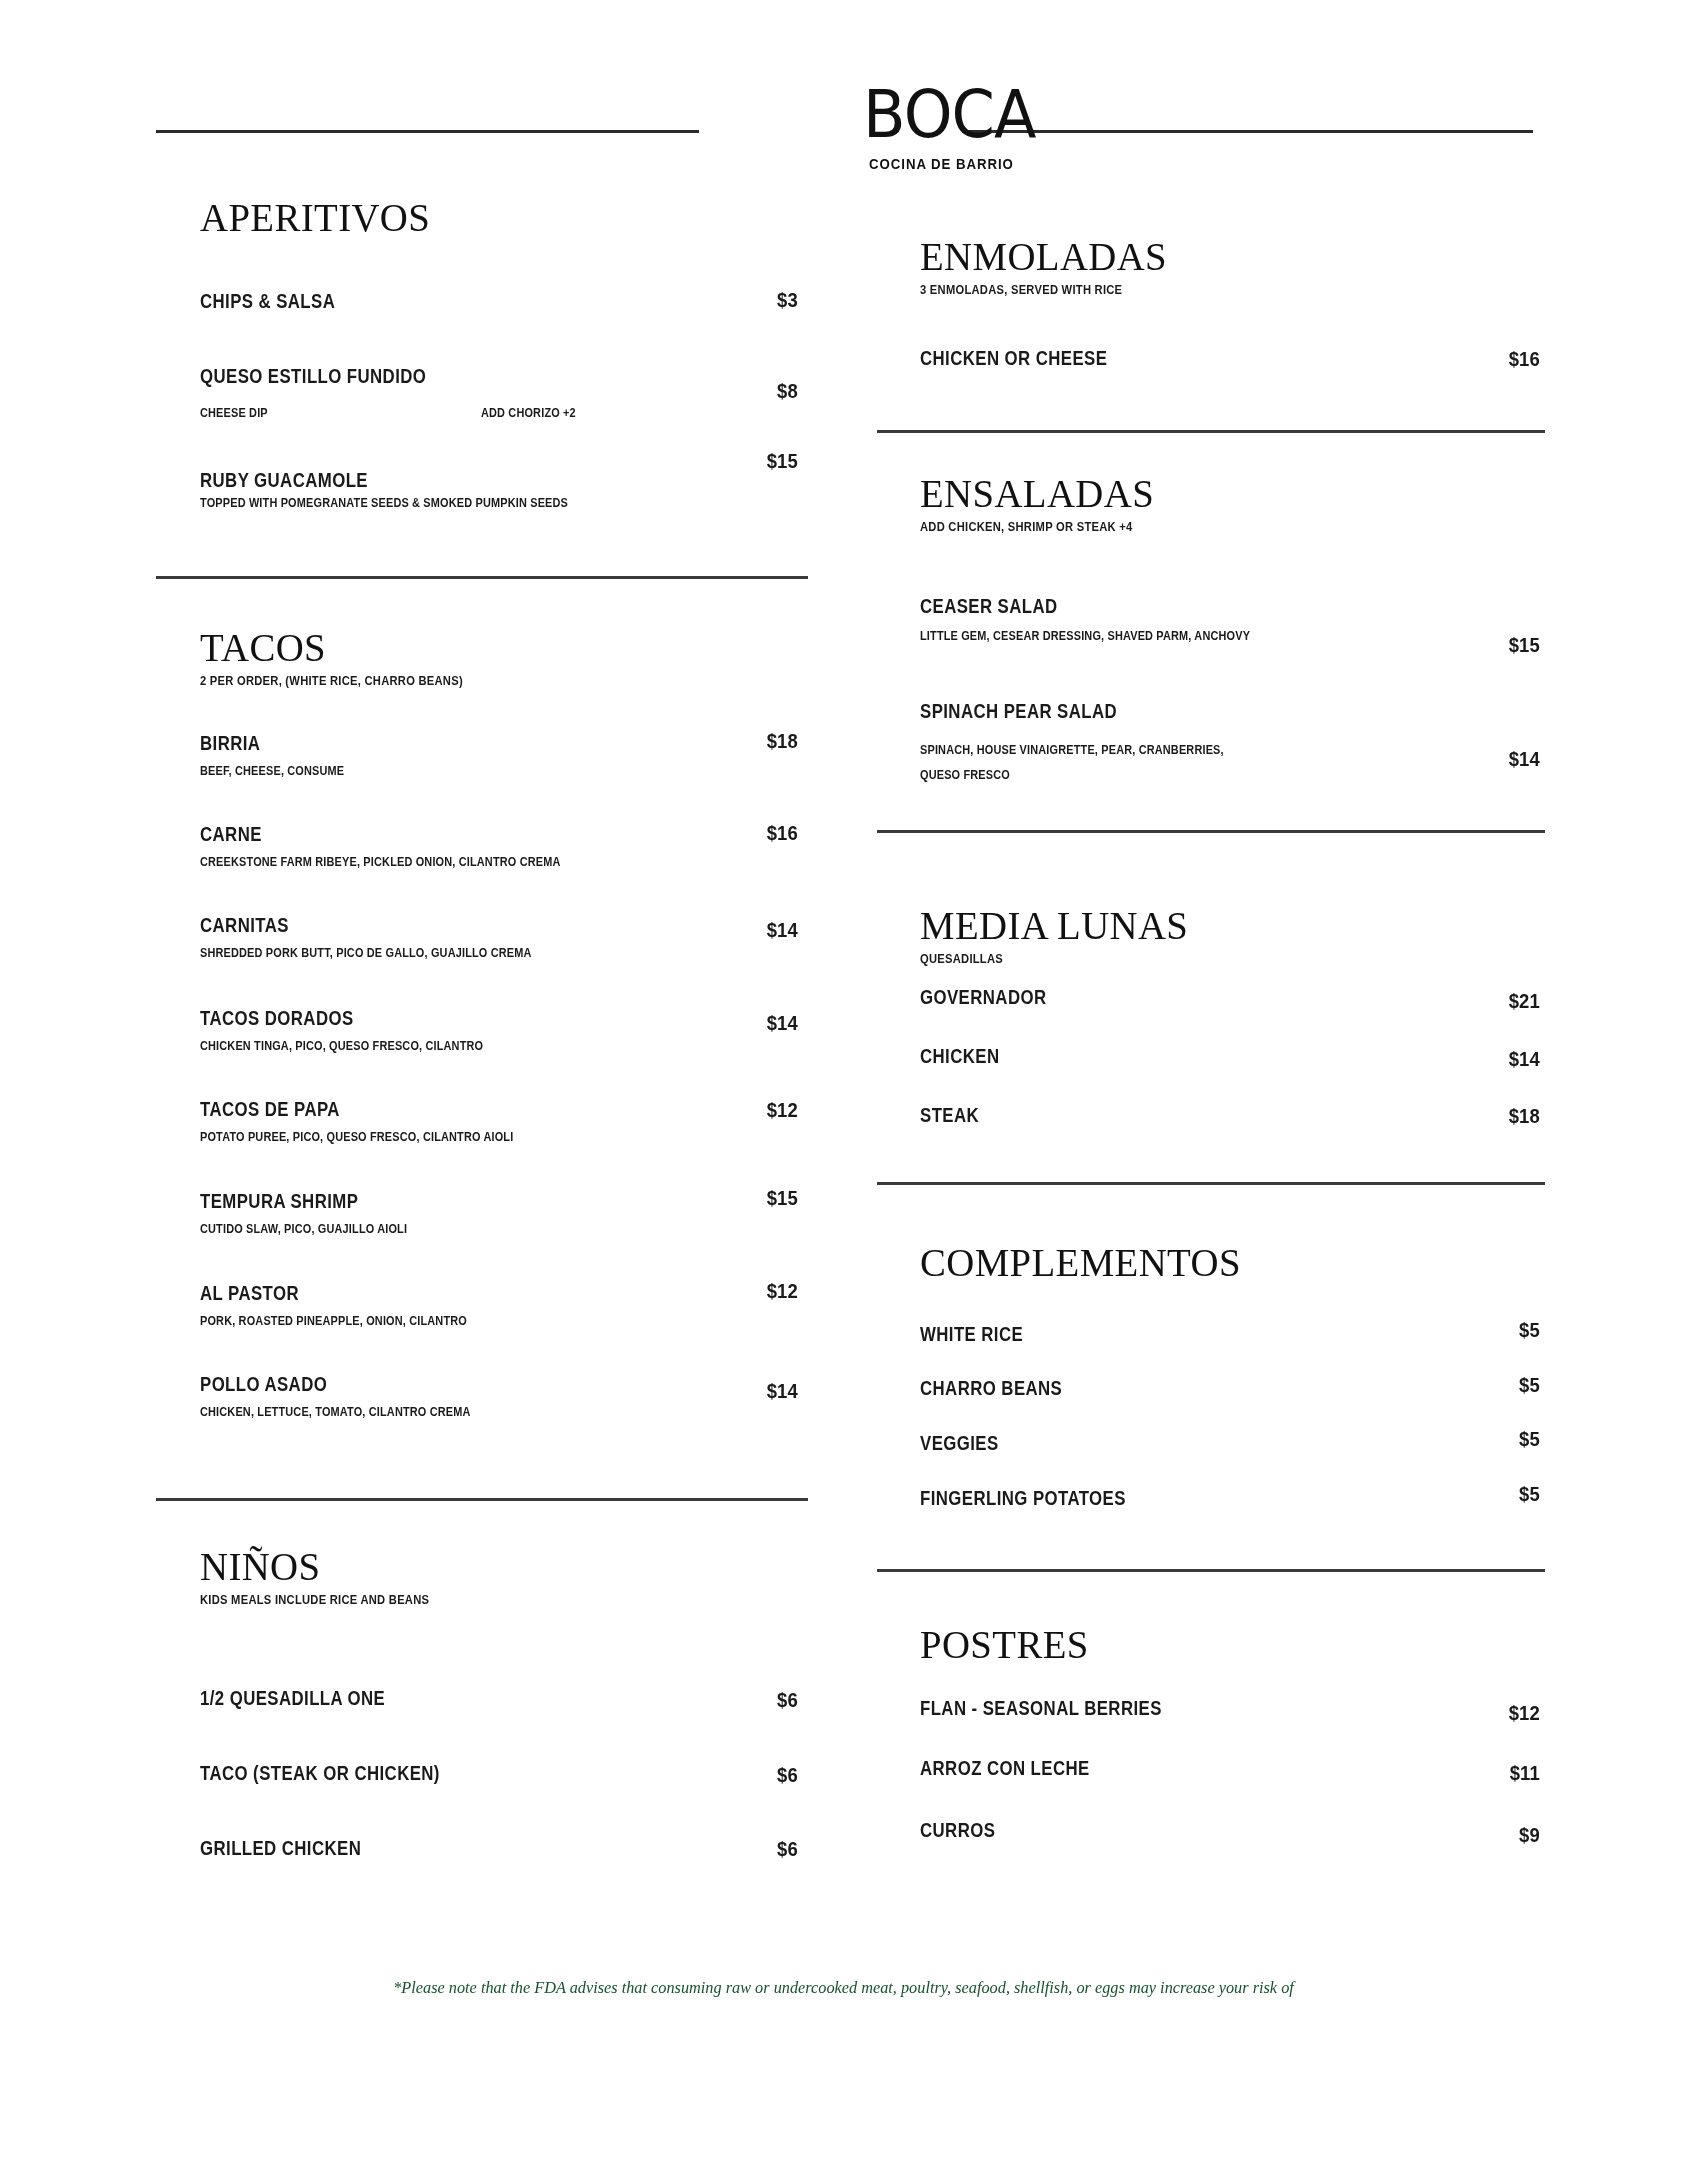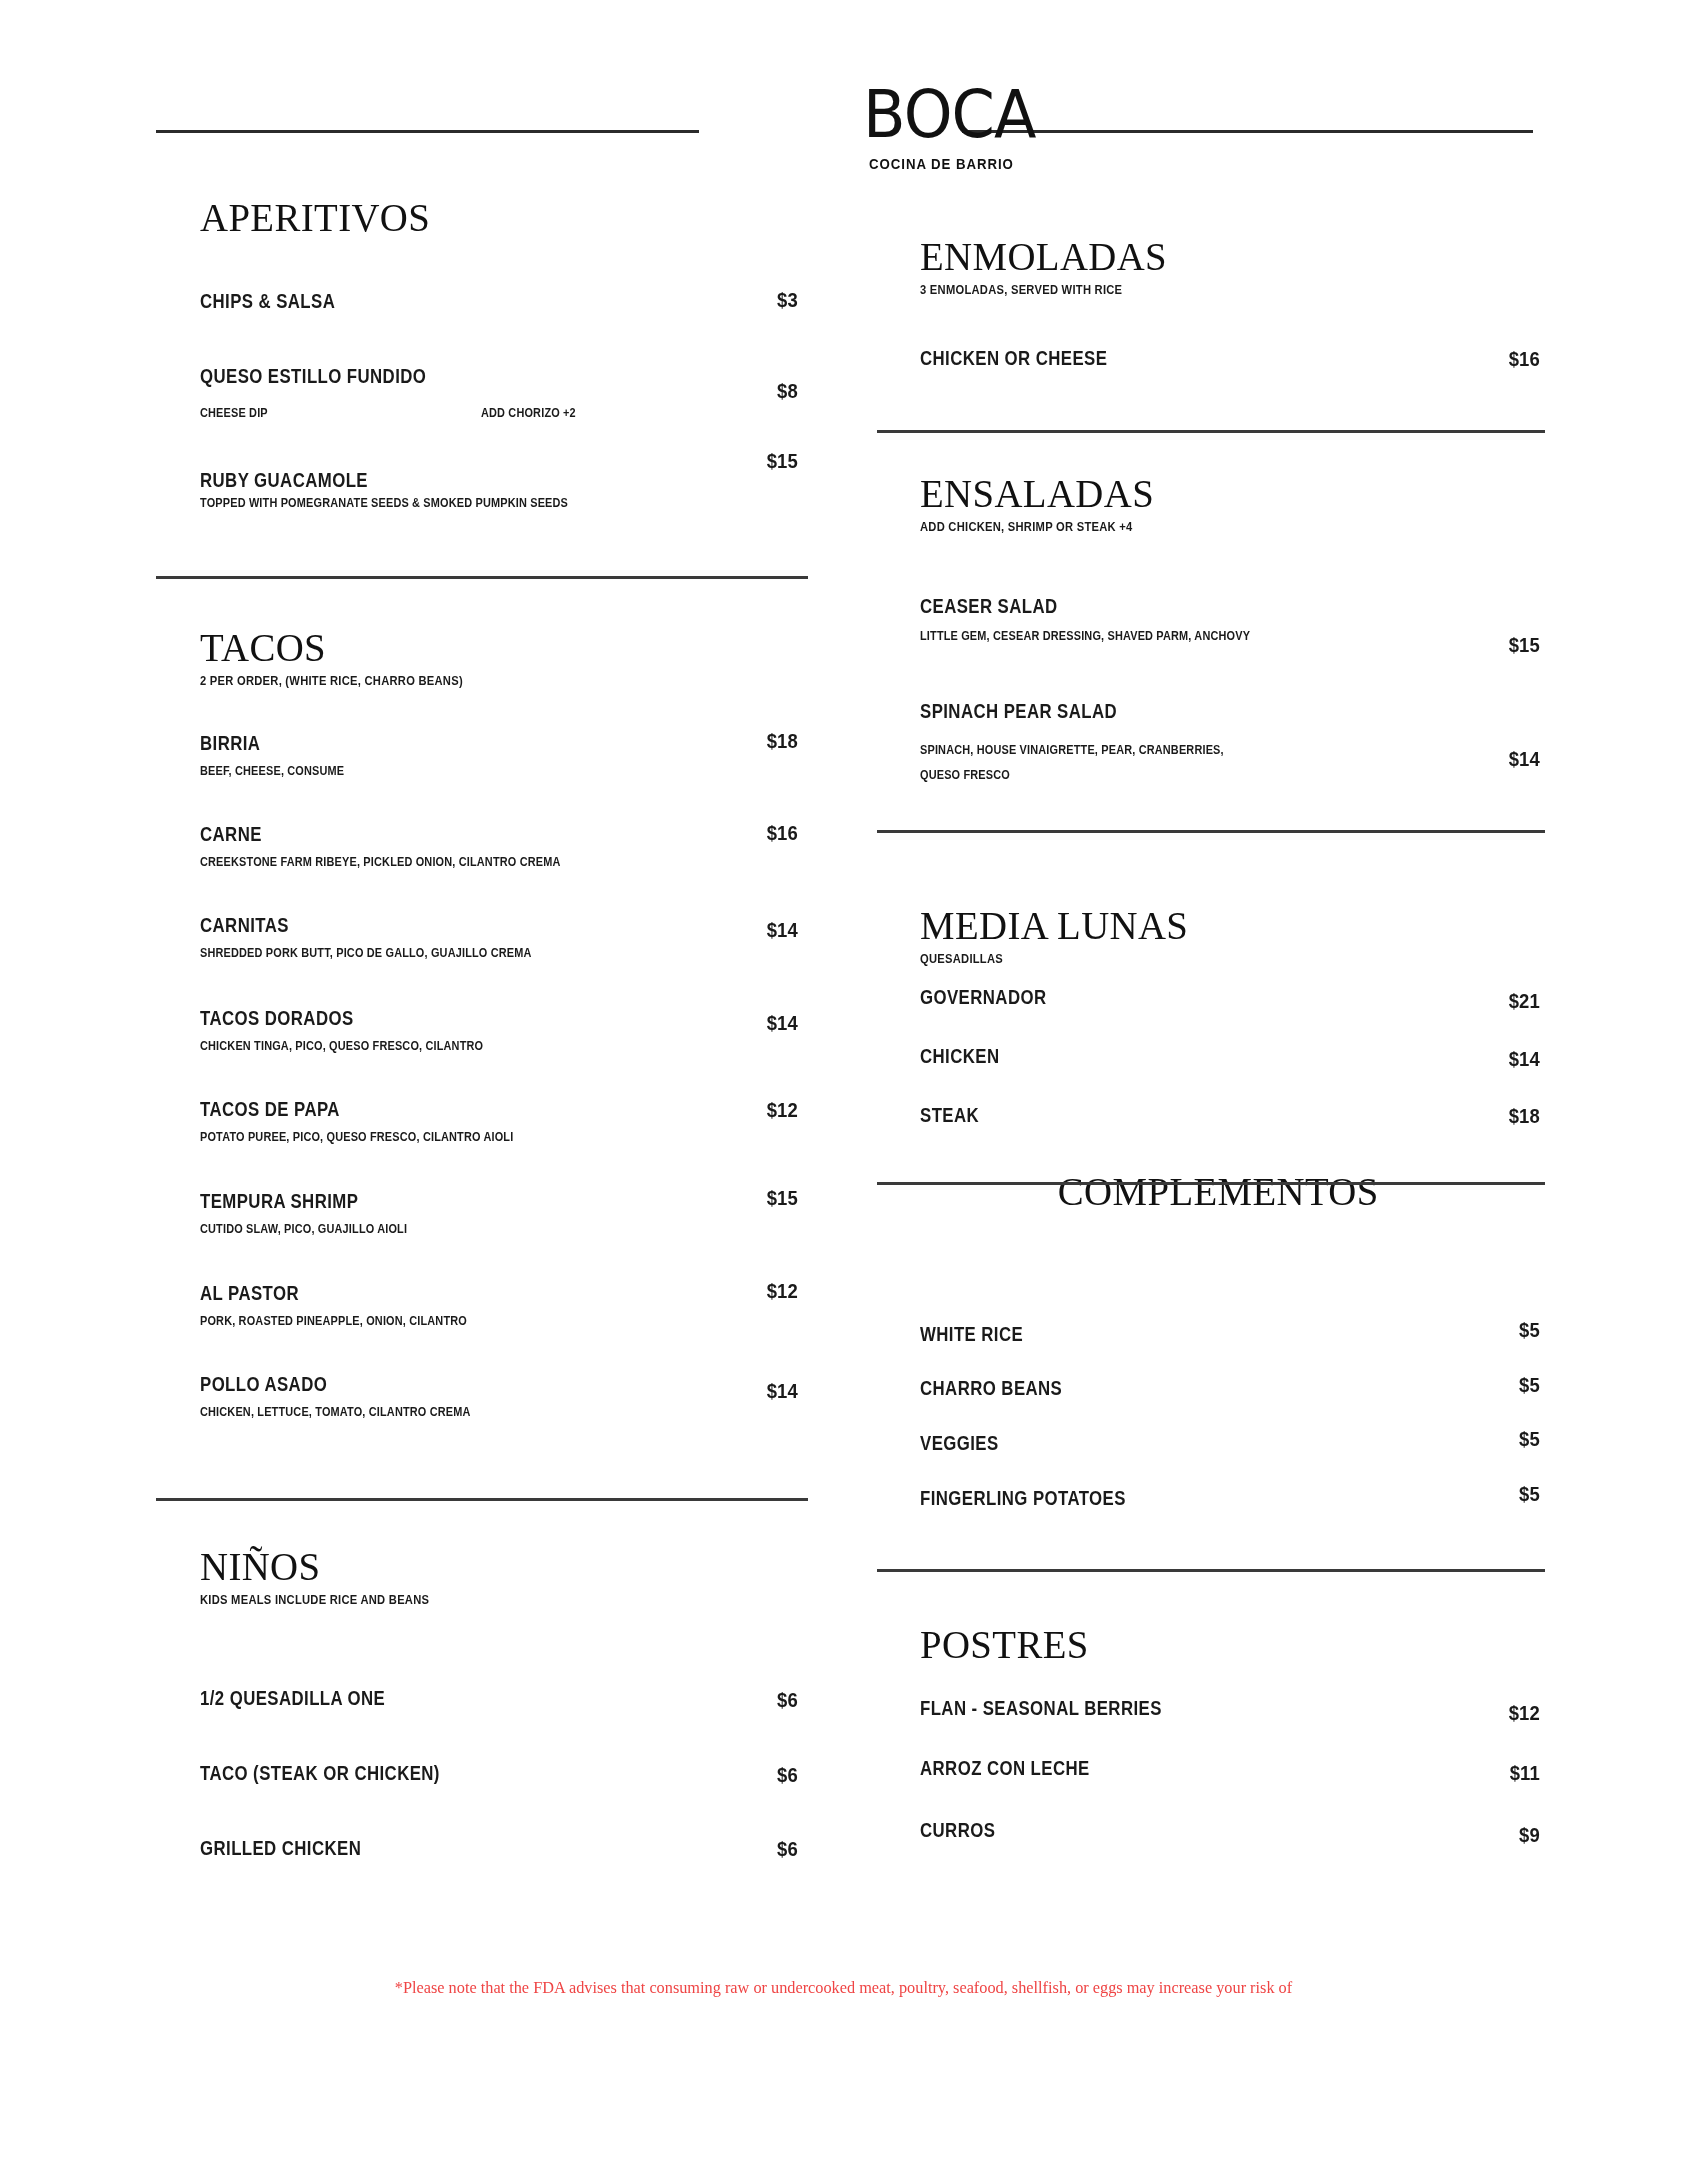--- a/index.html
+++ b/index.html
@@ -159,24 +159,25 @@
   }
 
   
   .footer {
     position: absolute;
     left: 0;
     top: 1975px;
     width: 1687px;
     text-align: center;
     font-family: "Liberation Serif", serif;
+    font-style: italic;
     font-size: 16.3px;
     font-weight: 400;
     line-height: 1.55;
-    color: #ef4444;
+    color: #14532d;
   }
   .footer div { display: block; }
 </style>
 </head>
 <body>
 
 <div class="header">
   <div class="header-rule left"></div>
   <div class="header-rule right"></div>
   <div class="logo-block">
@@ -299,21 +300,21 @@
     </div>
     <div class="item-price" style="top: 989px; left: 0px; width: 620px;">$21</div>
     <div class="item" style="top: 1045px;">
       <div class="item-name">CHICKEN</div>
     </div>
     <div class="item-price" style="top: 1047px; left: 0px; width: 620px;">$14</div>
     <div class="item" style="top: 1104px;">
       <div class="item-name">STEAK</div>
     </div>
     <div class="item-price" style="top: 1104px; left: 0px; width: 620px;">$18</div>
-    <div class="section" style="top: 1172px; text-align: center;">
+    <div class="section" style="top: 1243px;">
       <div class="section-title">COMPLEMENTOS</div>
     </div>
     <div class="item" style="top: 1323px;">
       <div class="item-name">WHITE RICE</div>
     </div>
     <div class="item-price" style="top: 1318px; left: 0px; width: 620px;">$5</div>
     <div class="item" style="top: 1377px;">
       <div class="item-name">CHARRO BEANS</div>
     </div>
     <div class="item-price" style="top: 1373px; left: 0px; width: 620px;">$5</div>

